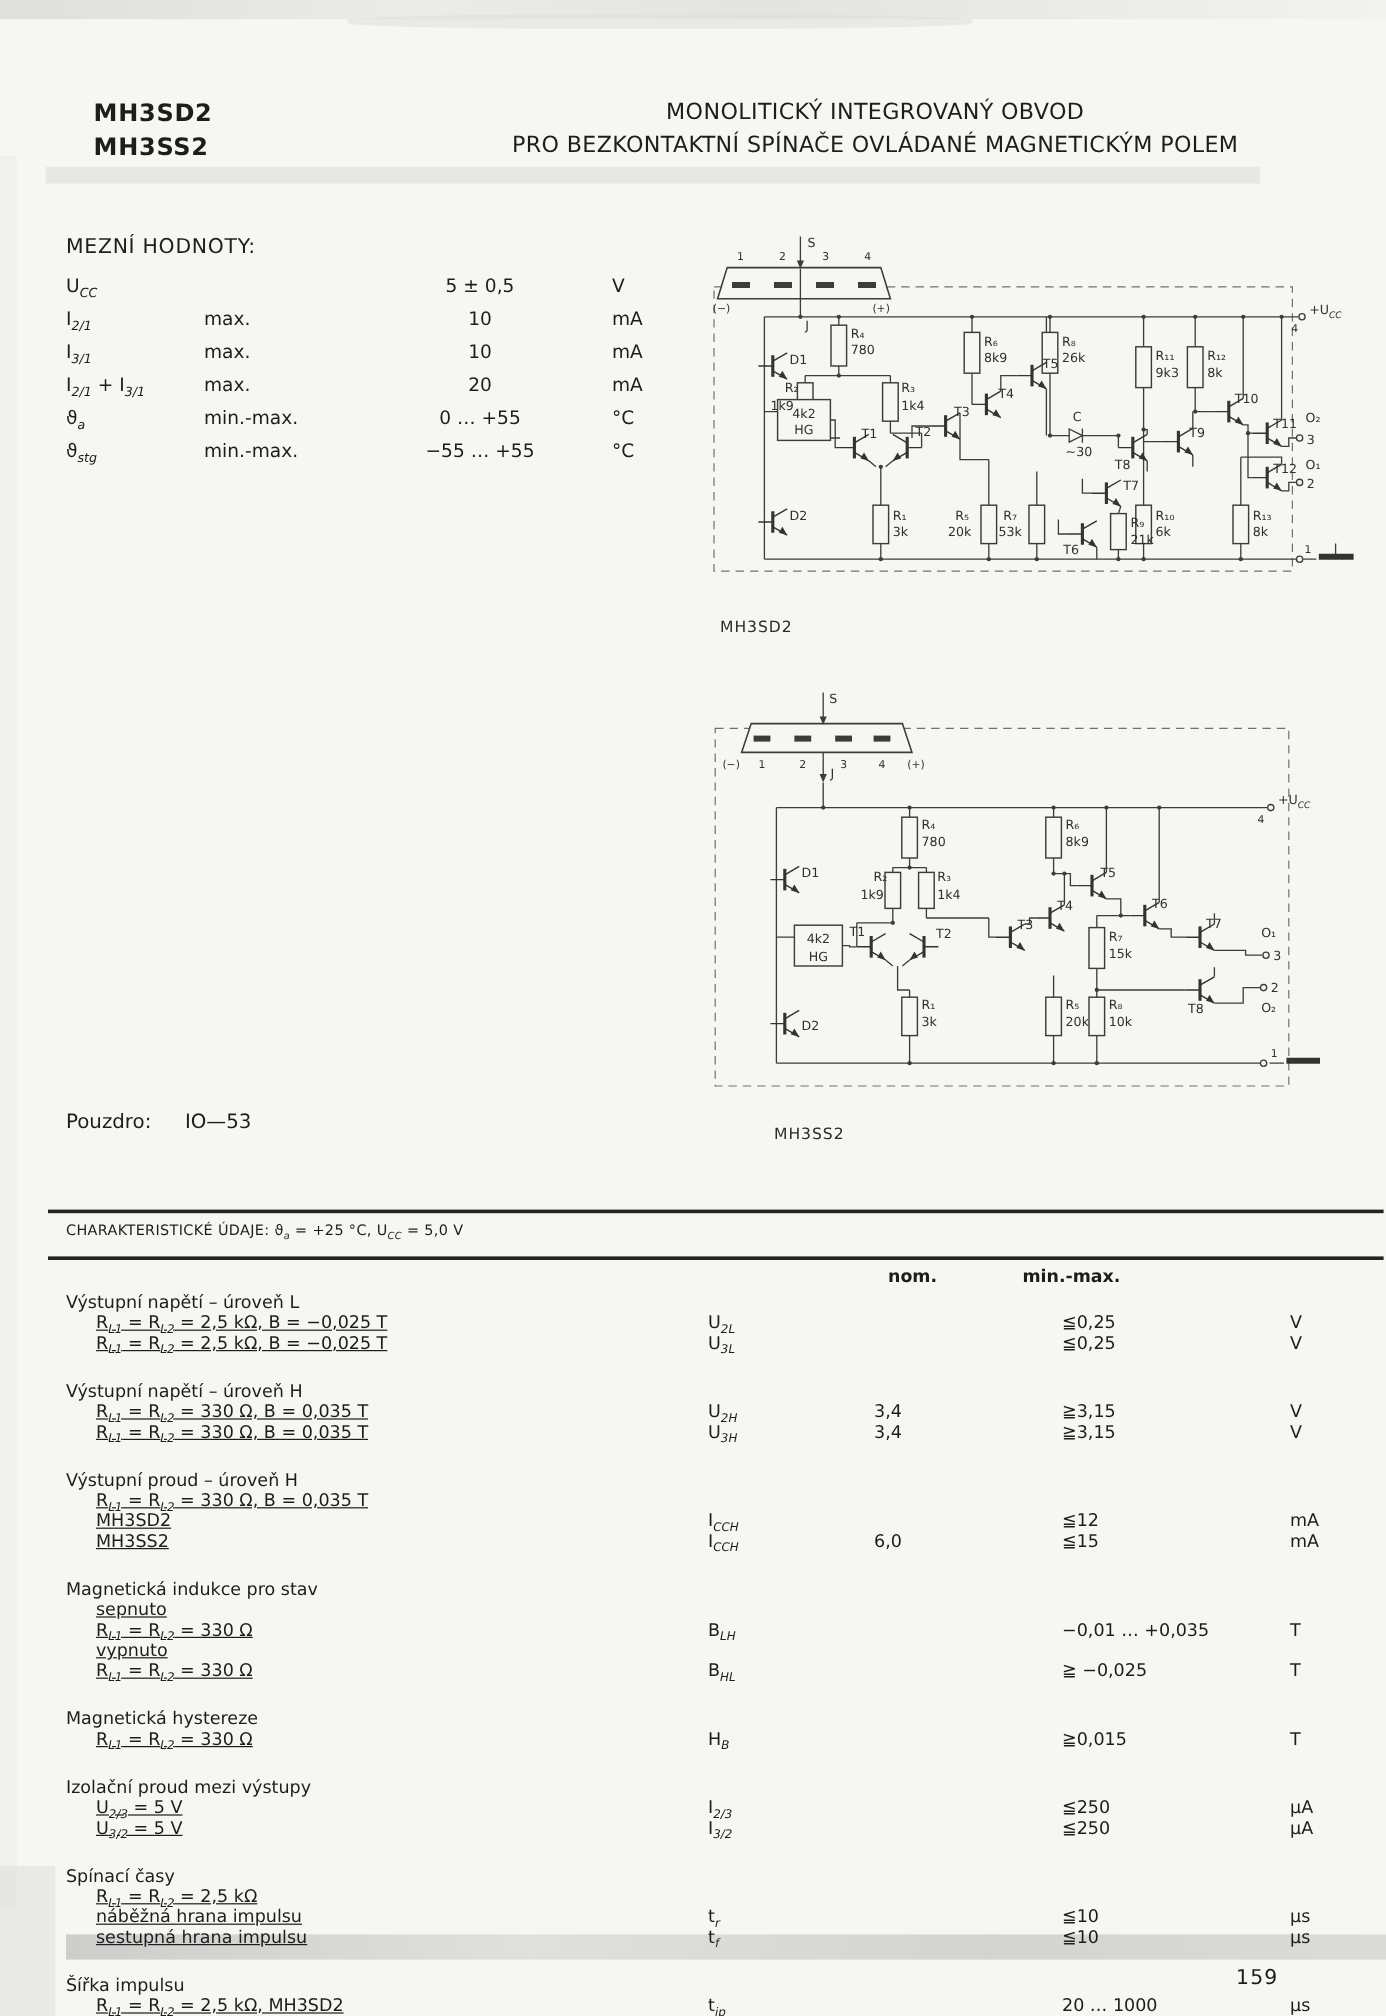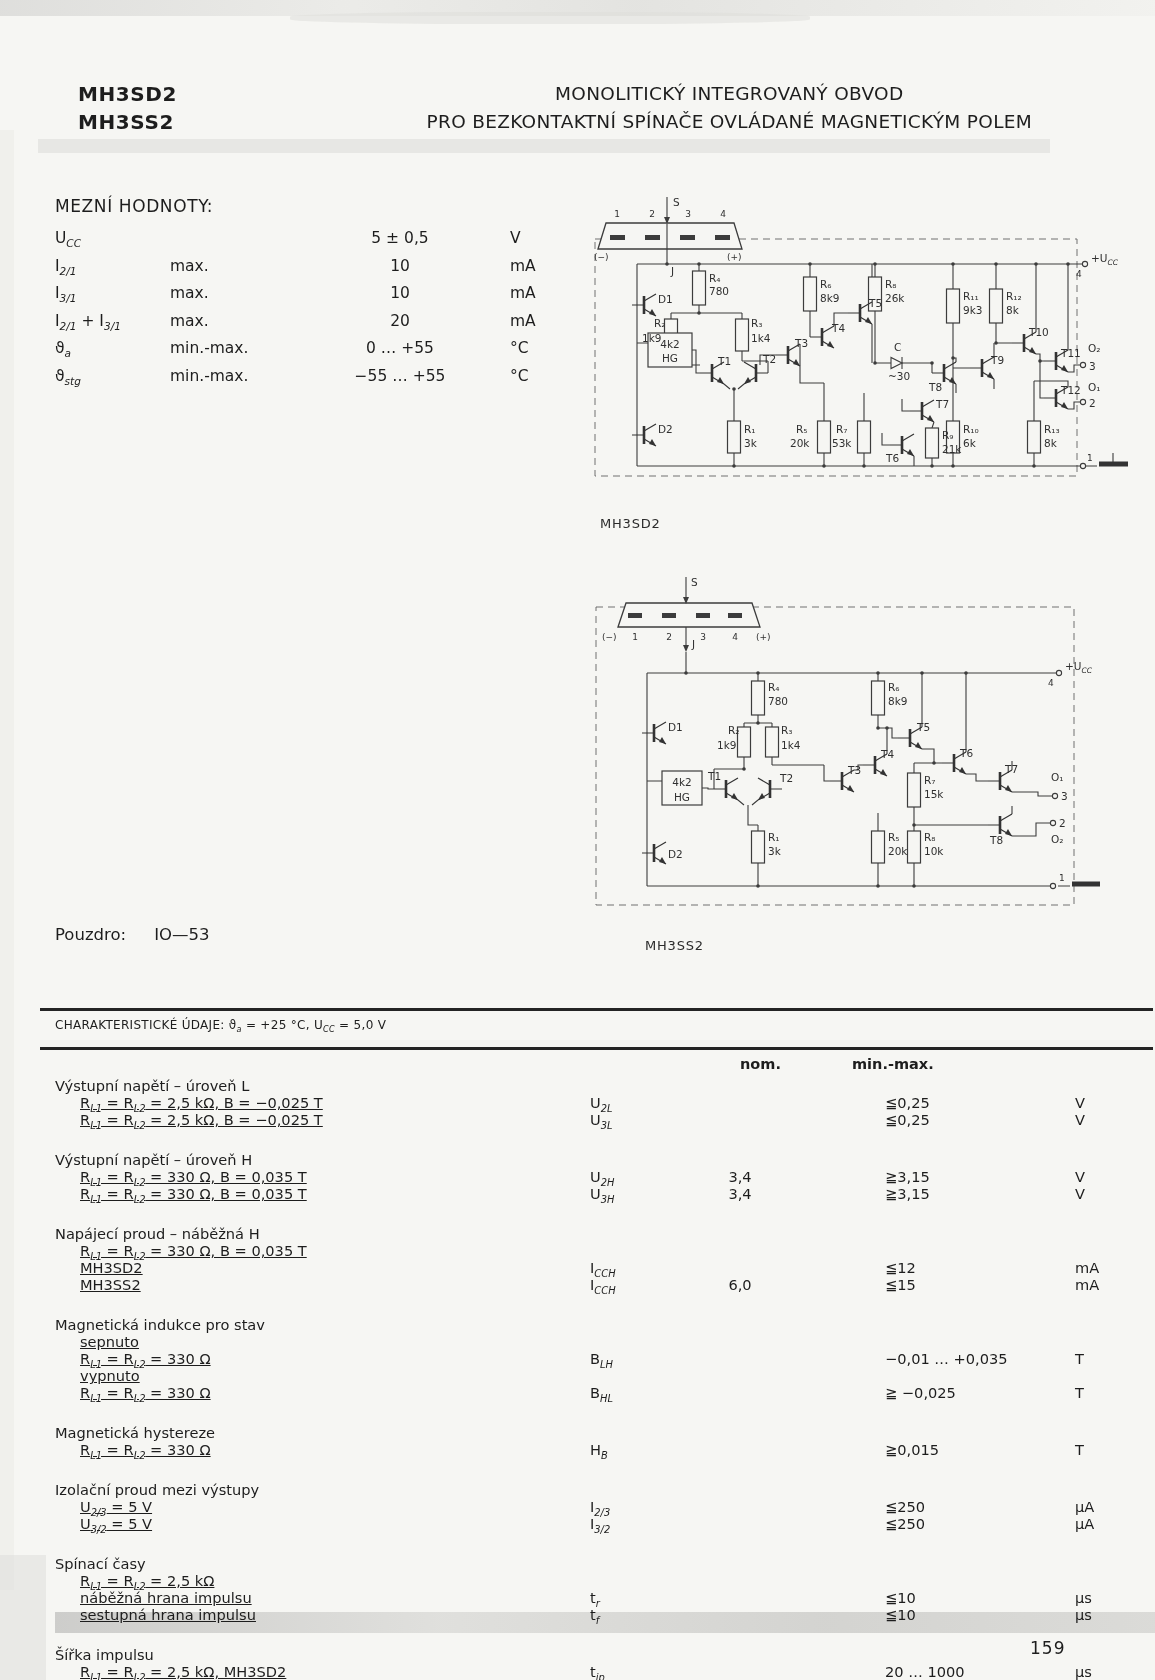--- a/index.html
+++ b/index.html
@@ -439,21 +439,21 @@
       <span class="cu">V</span>
     </div>
       <div class="crow" data-kind="v">
       <span class="ct">R<sub>L1</sub> = R<sub>L2</sub> = 330 Ω, B = 0,035 T</span>
       <span class="cs">U<sub>3H</sub></span>
       <span class="cn">3,4</span>
       <span class="cm">≧3,15</span>
       <span class="cu">V</span>
     </div>
       <div class="crow" data-kind="h">
-      <span class="ct">Napájecí proud – náběžná H</span>
+      <span class="ct">Výstupní proud – úroveň H</span>
       <span class="cs"></span>
       <span class="cn"></span>
       <span class="cm"></span>
       <span class="cu"></span>
     </div>
       <div class="crow" data-kind="s">
       <span class="ct">R<sub>L1</sub> = R<sub>L2</sub> = 330 Ω, B = 0,035 T</span>
       <span class="cs"></span>
       <span class="cn"></span>
       <span class="cm"></span>

